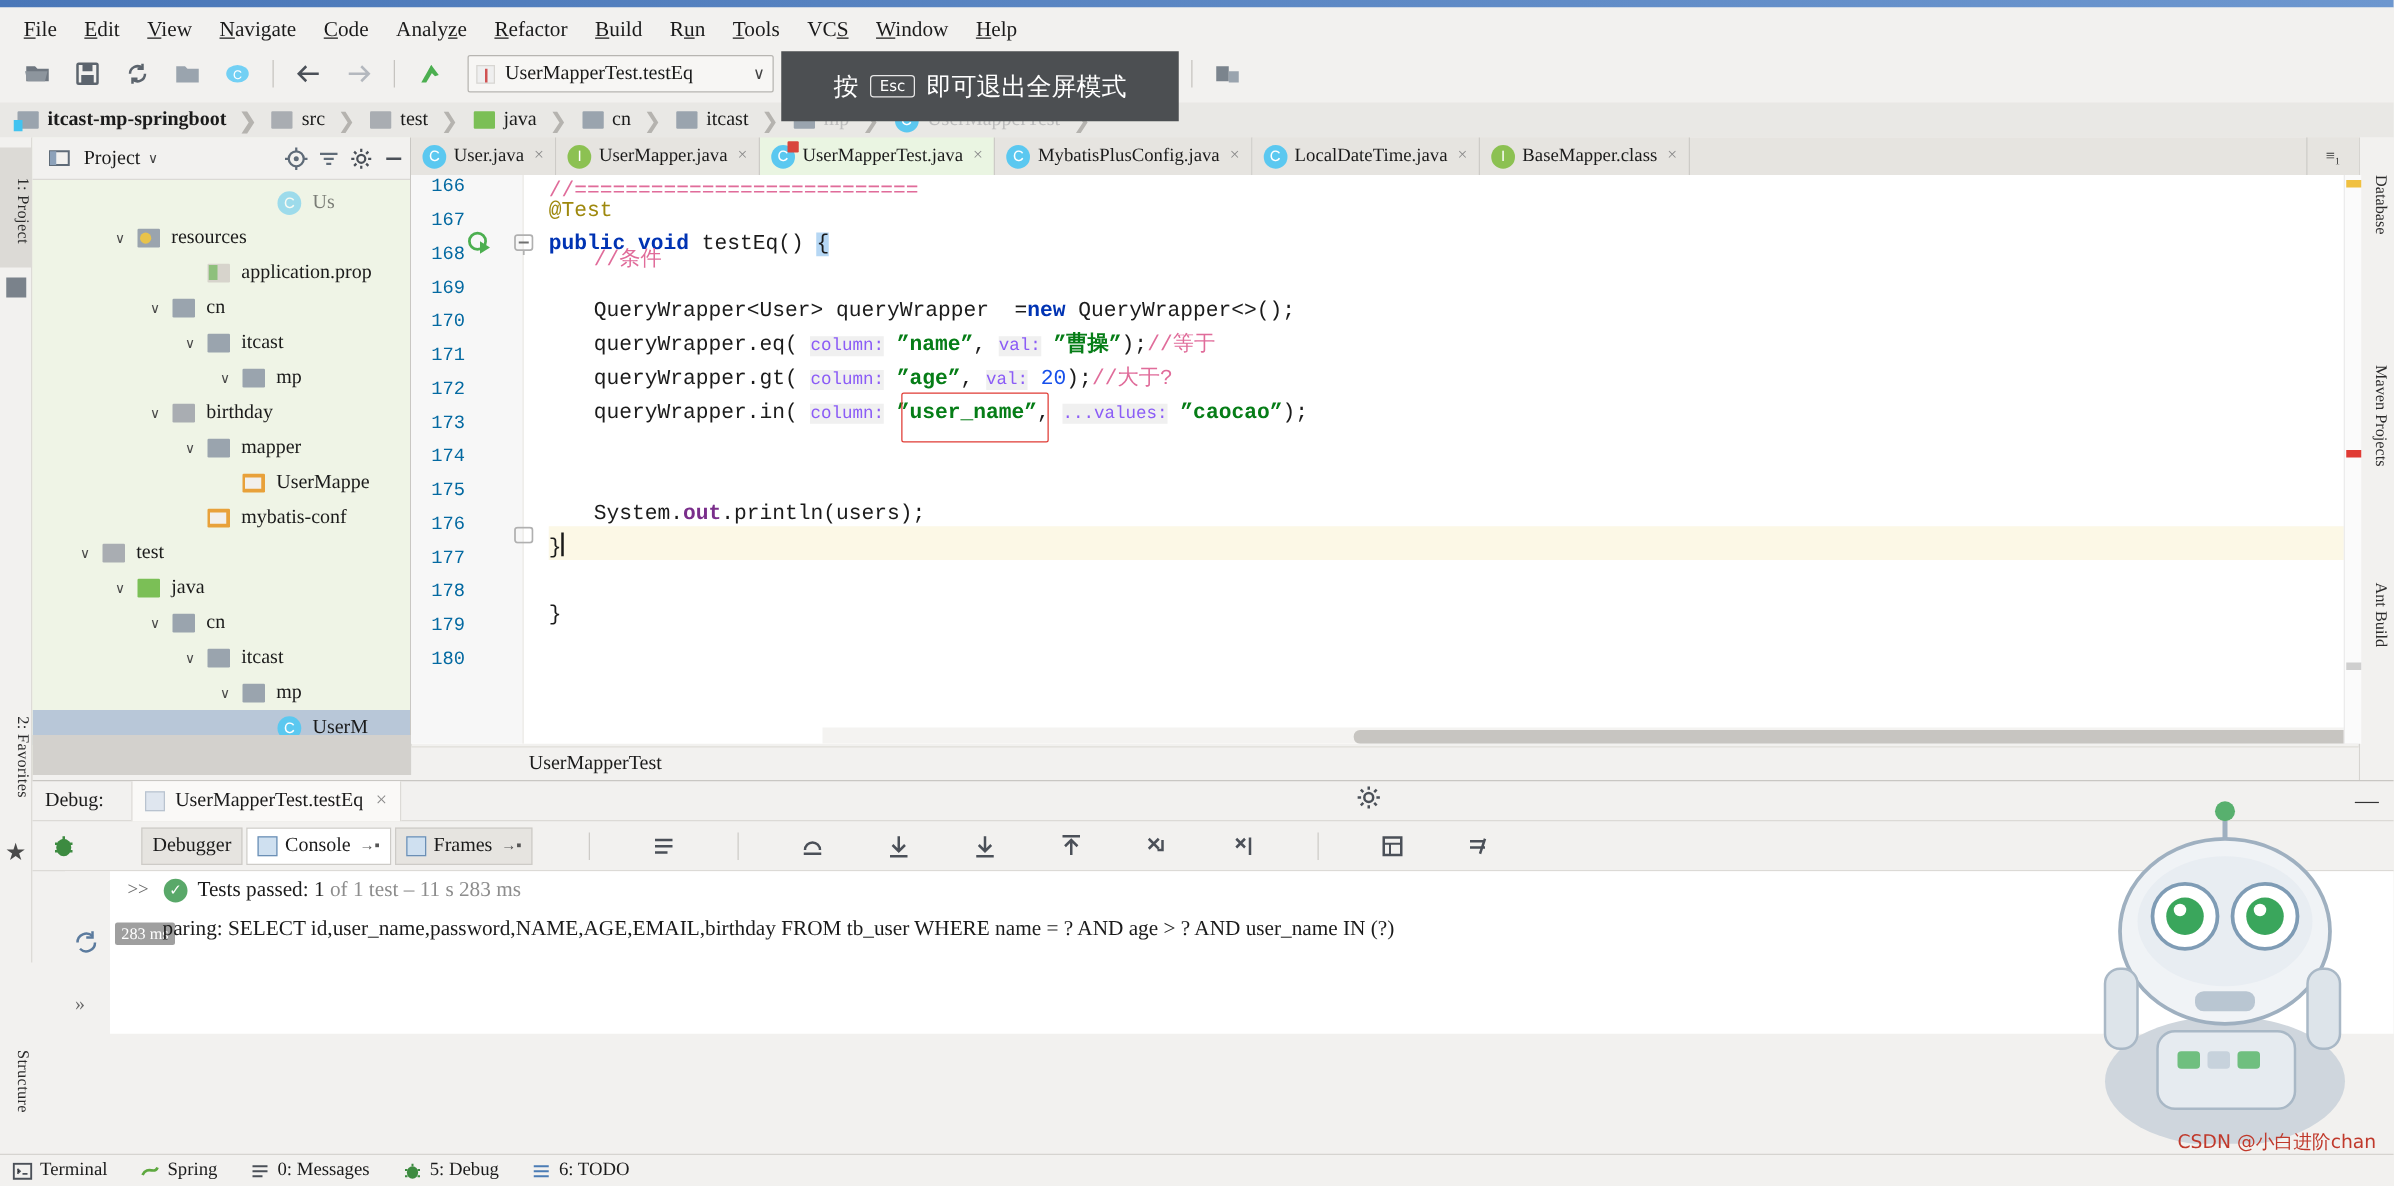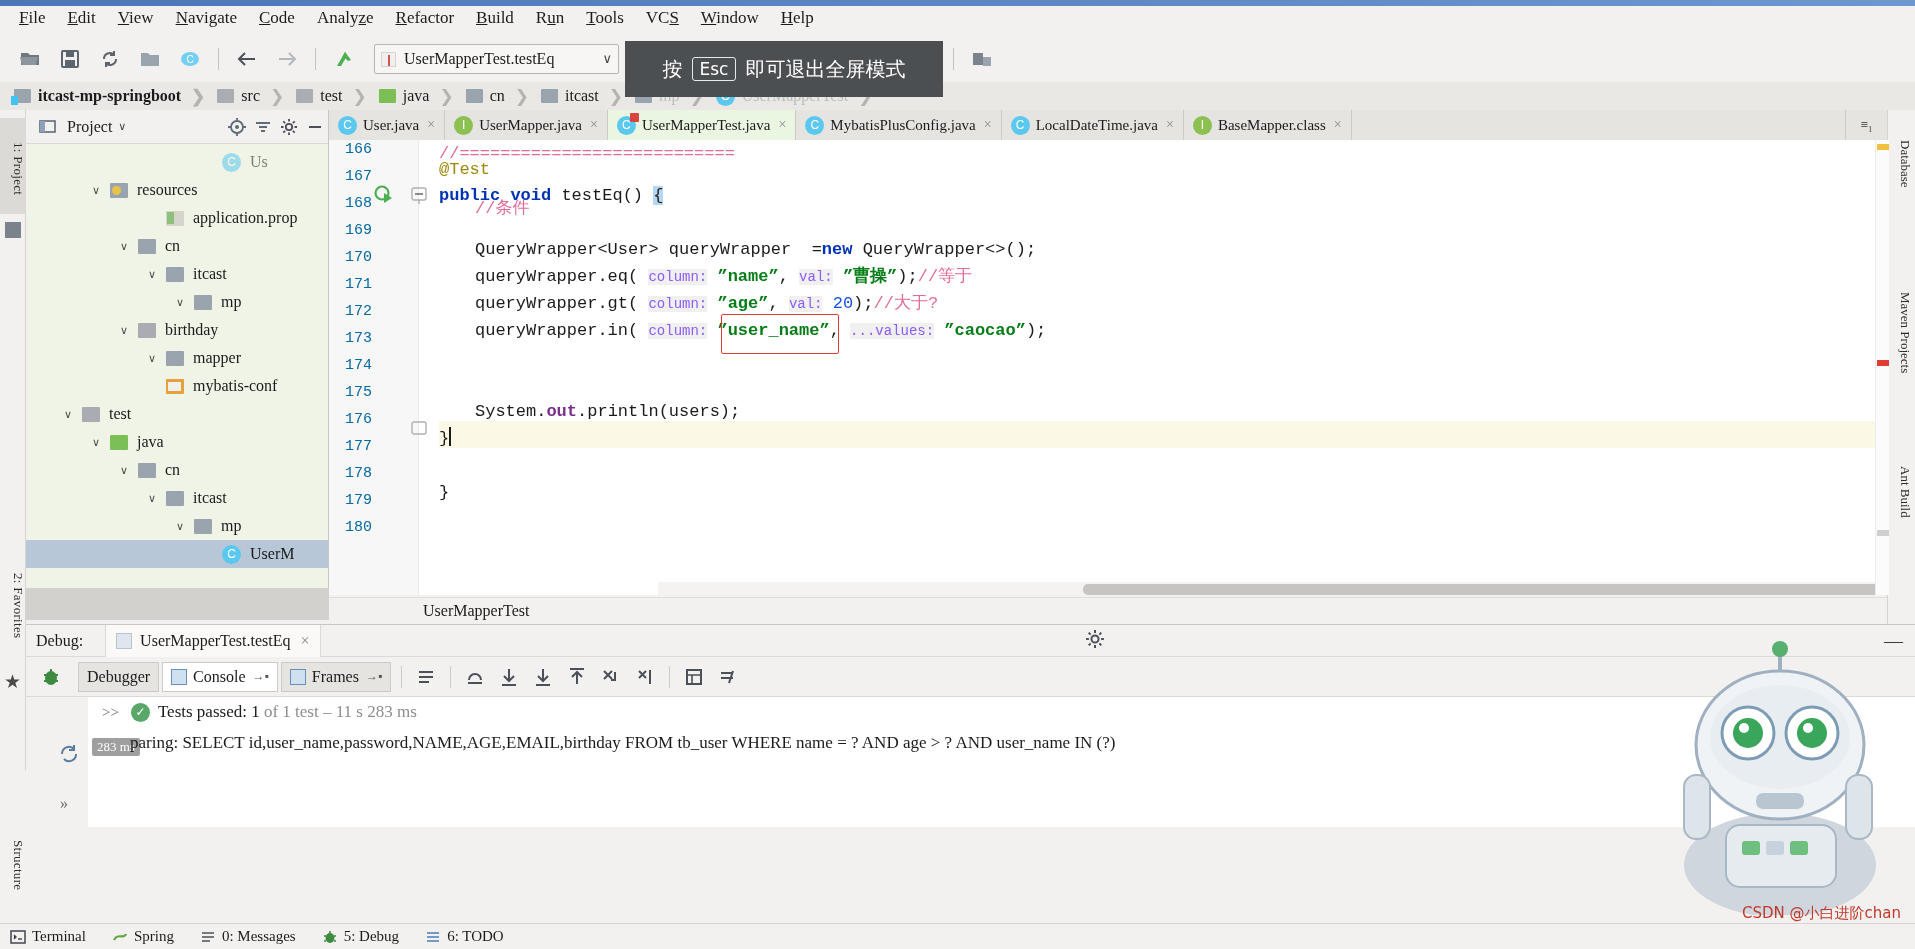--- a/index.html
+++ b/index.html
@@ -17,21 +17,21 @@
   
   #titlestrip{
     position:absolute; left:0; top:0; width:1915px; height:6px;
     background:linear-gradient(to right,#4a77b8,#6d97cf);
   }
 
   
   #menubar{
     position:absolute; left:0; top:6px; width:1915px; height:30px;
     background:#f2f1ef;
-    display:flex; align-items:flex-start; padding-left:8px;
+    display:flex; align-items:flex-end; padding-left:8px;
   }
   .menu-item{
     padding:2px 11px; font-size:17px; color:#1b1b1b; cursor:default;
     font-family:"Liberation Serif", serif;
   }
   .menu-item u { text-decoration:underline; }
 
   
   #toolbar{
     position:absolute; left:0; top:36px; width:1915px; height:46px;
@@ -60,21 +60,21 @@
   .search-glass{ position:absolute; right:22px; top:44px; }
 
   
   #fs-hint{
     position:absolute; left:625px; top:41px; width:318px; height:56px;
     background:#4c4f52; display:flex; align-items:center; justify-content:center;
     color:#ffffff; font-size:20px; gap:9px; z-index:60;
     font-family:"DejaVu Sans", sans-serif;
   }
   #fs-hint .kbd{
-    border:1px solid #e8e8e8; border-radius:3px; padding:1px 7px; font-size:17px;
+    border:1px solid #e8e8e8; border-radius:3px; padding:1px 7px; font-size:12px;
   }
 
   
   #breadcrumb{
     position:absolute; left:0; top:82px; width:1915px; height:28px;
     background:#e9e8e5; display:flex; align-items:center; padding-left:10px;
   }
   .crumb{ display:flex; align-items:center; height:28px; padding:0 8px 0 4px; font-size:16px;}
   .crumb .sep{ margin-left:10px; color:#b5b3af; font-size:17px; }
   .crumb.first{ font-weight:bold; }
@@ -247,21 +247,21 @@
     display:flex; align-items:center; background:#faf9f7; height:32px; padding:0 10px;
     border-left:1px solid #dcdad6; border-right:1px solid #dcdad6; font-size:16px;
   }
   #debughdr .dtab .dicon{ width:16px;height:16px;background:#dfe6ef;border:1px solid #b9c3cf;margin-right:8px;}
   #debughdr .dtab .dx{ margin-left:10px; color:#8a8a8a;}
   #debugmin{ margin-left:auto; margin-right:12px; font-size:19px; color:#333;}
   #debuggear{ margin-left:auto; margin-right:14px;}
 
   #dbgtoolrow{
     position:absolute; left:0; top:32px; width:1889px; height:40px;
-    display:flex; align-items:center; padding-left:8px; border-bottom:1px solid #dcdad6;
+    display:flex; align-items:center; padding-left:8px; border-bottom:1px solid #dcdad6;gap:35px;
   }
   .dbug-icn{ width:34px;height:34px;display:flex;align-items:center;justify-content:center;}
   .ptab{
     display:flex; align-items:center; height:30px; padding:0 8px; font-size:16px;
     border:1px solid #cdcbc7; background:#e6e4e0; margin-right:3px;
   }
   .ptab.active{ background:#ffffff; }
   .ptab .psq{ width:16px;height:16px;margin-right:6px;border:1px solid #6b8fb5;background:#cfe0f0;}
   .ptab .pin{ margin-left:7px; font-size:12px; color:#555;}
   .tsep{ width:1px;height:22px;background:#cdcbc7;margin:0 7px;}
@@ -607,20 +607,30 @@
           <span class="titext">birthday</span>
         </div>
         <div class="trow">
           <span class="tw none">∨</span>
           <span class="tw none">∨</span>
           <span class="tw none">∨</span>
           <span class="tw none">∨</span>
           <span class="tw">∨</span>
           <span class="ti gray"></span>
           <span class="titext">mapper</span>
+        </div>
+        <div class="trow">
+          <span class="tw none">∨</span>
+          <span class="tw none">∨</span>
+          <span class="tw none">∨</span>
+          <span class="tw none">∨</span>
+          <span class="tw none">∨</span>
+          <span class="tw none">∨</span>
+          <span class="ti xml"></span>
+          <span class="titext">UserMappe</span>
         </div>
         <div class="trow">
           <span class="tw none">∨</span>
           <span class="tw none">∨</span>
           <span class="tw none">∨</span>
           <span class="tw none">∨</span>
           <span class="tw none">∨</span>
           <span class="ti xml"></span>
           <span class="titext">mybatis-conf</span>
         </div>

